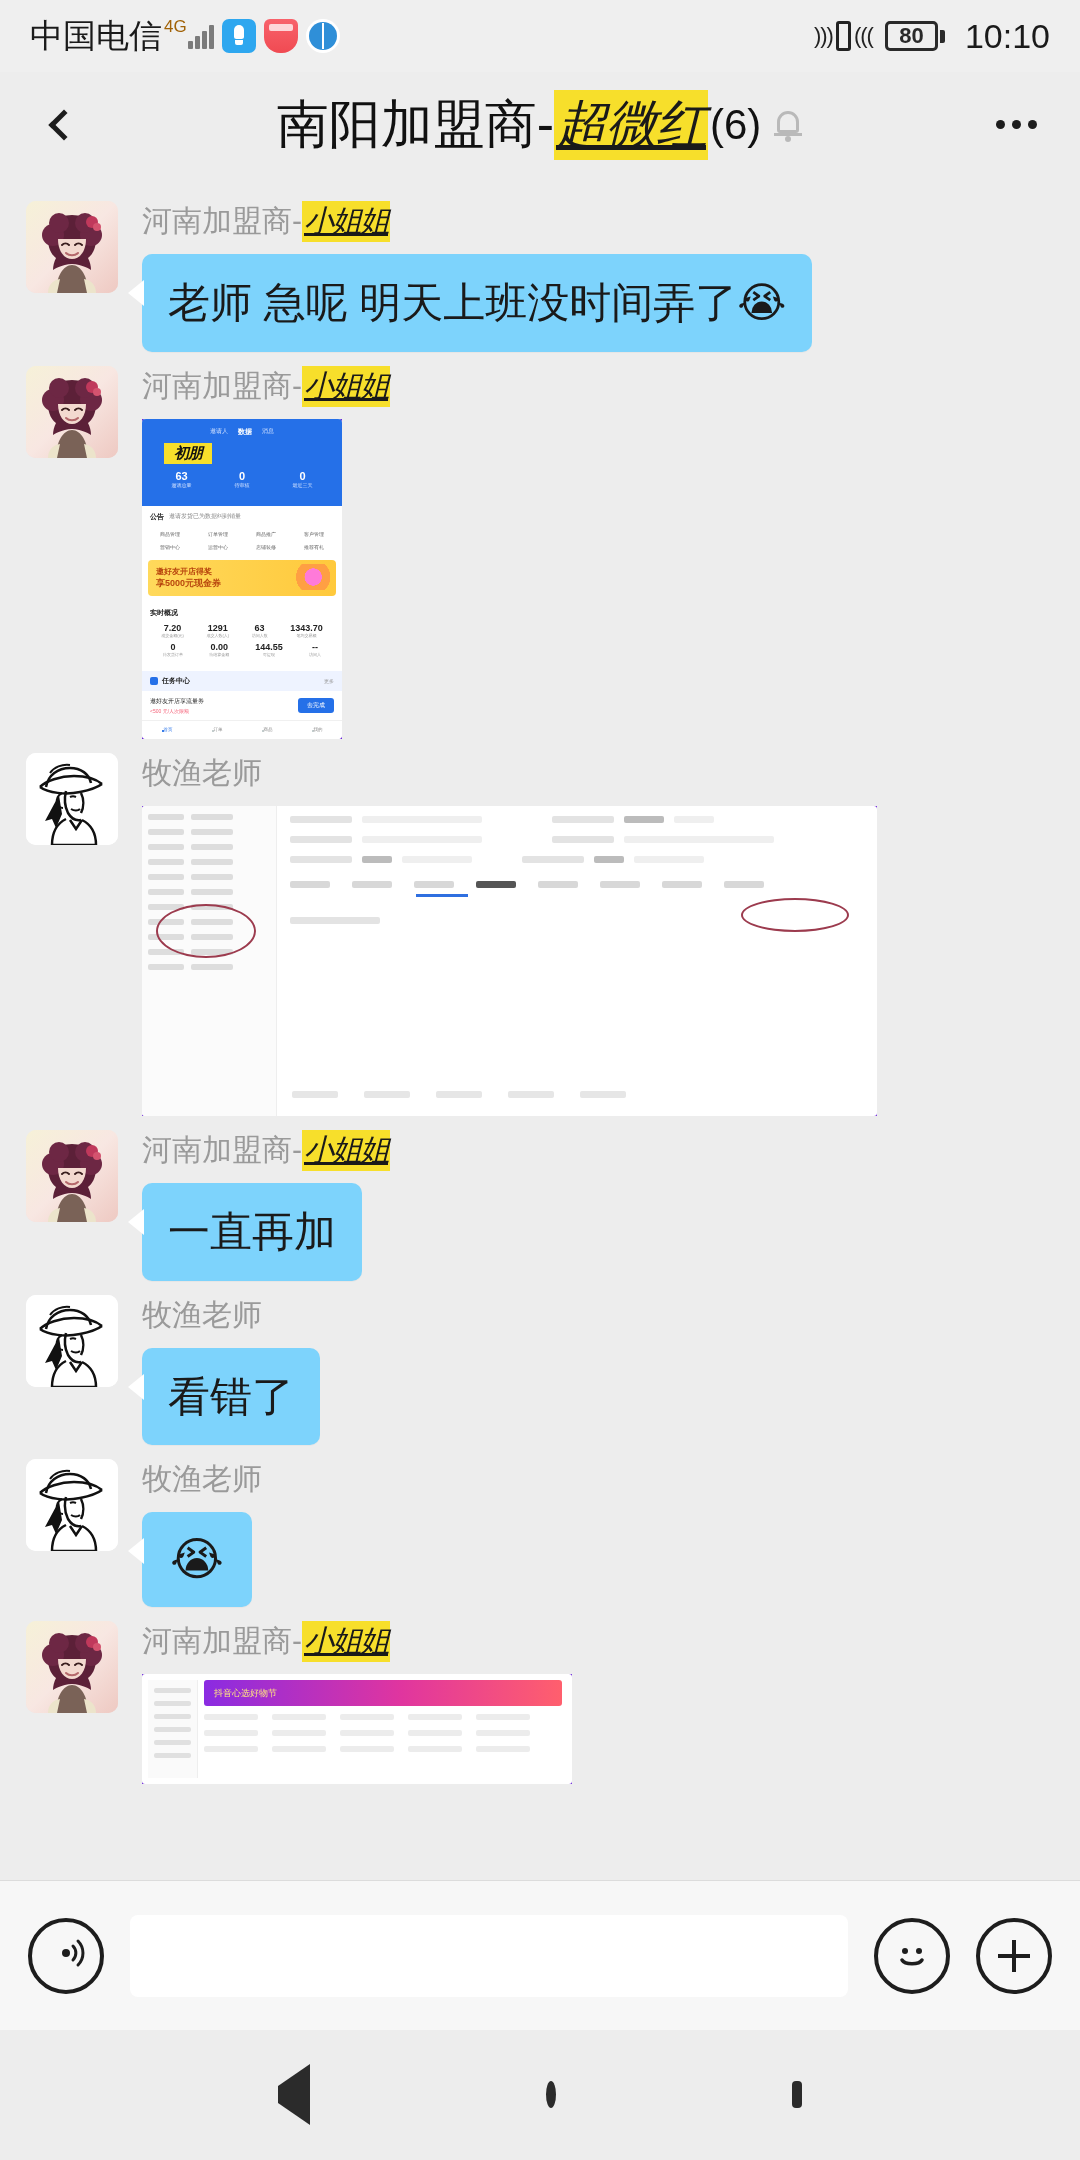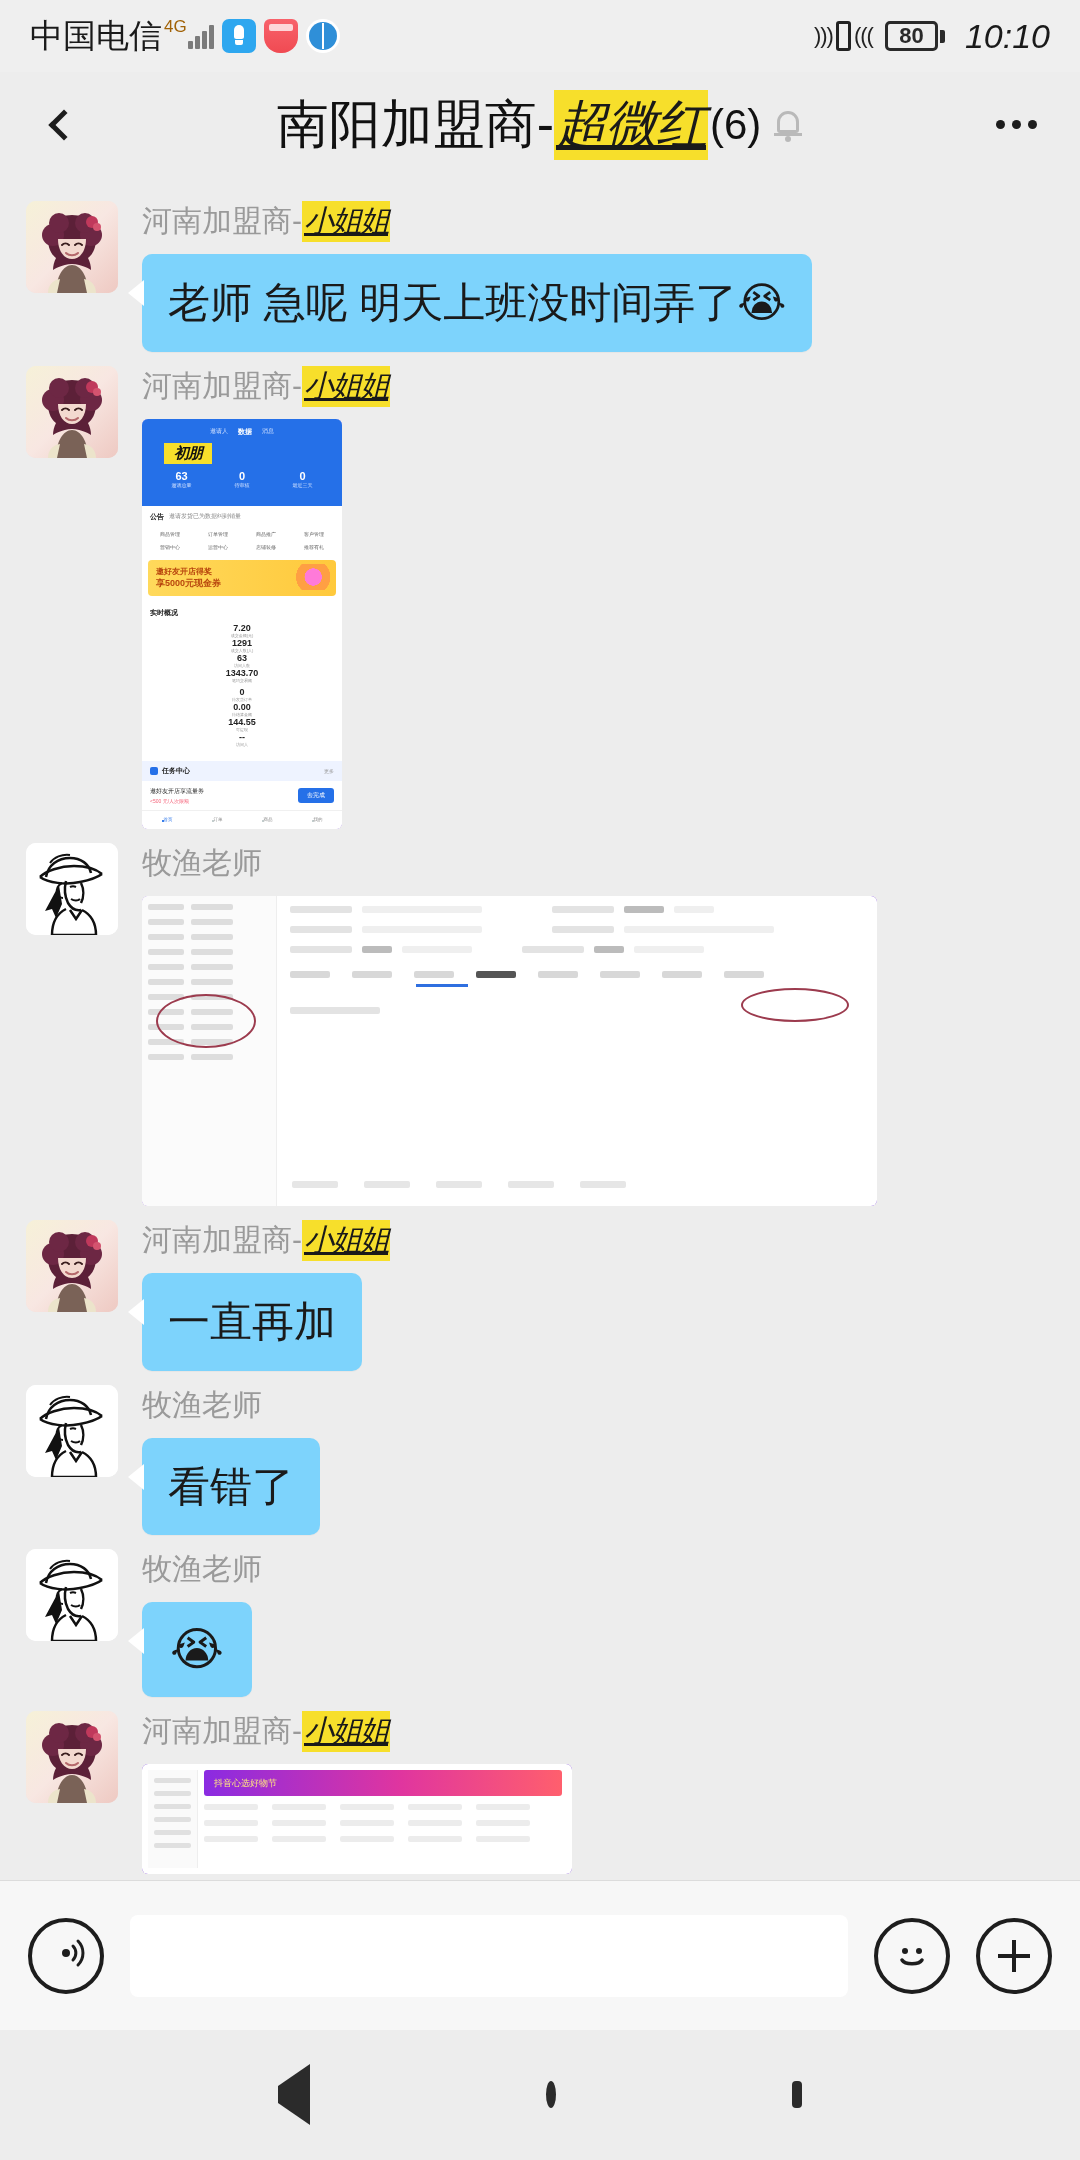--- a/index.html
+++ b/index.html
@@ -34,21 +34,21 @@
   .sb-icon.globeapp::after { content: ""; position: absolute; inset: 3px; border-radius: 50%; background: #2f8fd8; }
   .sb-icon.globeapp::before { content: ""; position: absolute; left: 16px; top: 4px; width: 2px; height: 26px; background: #fff; z-index: 2; }
   .sb-right { display: flex; align-items: center; gap: 12px; }
   .vibrate { font-size: 30px; color: #222; letter-spacing: -1px; display: flex; align-items: center; }
   .vib-phone { width: 15px; height: 30px; border: 3px solid #222; border-radius: 3px; margin: 0 3px; }
   .vib-wave { font-size: 22px; color: #222; }
   .battery { display: flex; align-items: center; }
   .bat-body { width: 53px; height: 30px; border: 3px solid #2a2a2a; border-radius: 5px; display:flex; align-items:center; justify-content:center; }
   .bat-num { font-size: 22px; font-weight: bold; color: #2a2a2a; }
   .bat-cap { width: 5px; height: 13px; background: #2a2a2a; border-radius: 0 2px 2px 0; margin-left: 2px; }
-  .clock { font-size: 34px; color: #1a1a1a; margin-left: 8px; font-style: italic; }
+  .clock { font-size: 34px; color: #1a1a1a; margin-left: 8px; }
 
   
   .navbar {
     height: 105px; flex: 0 0 105px; background: #ededed;
     display: flex; align-items: center; padding: 0 34px; position: relative;
   }
   .back-btn { width: 60px; height: 60px; display: flex; align-items: center; justify-content: center; }
   .chev { width: 22px; height: 22px; border-left: 5px solid #1d1d1d; border-bottom: 5px solid #1d1d1d; transform: rotate(45deg); }
   .nav-title-wrap { position: absolute; left: 0; right: 0; display: flex; align-items: center; justify-content: center; gap: 0px; pointer-events: none; }
   .nav-title { font-size: 52px; color: #111; font-weight: 500; display: flex; align-items: center; }
@@ -75,21 +75,21 @@
     background: #7dd3fc; border-radius: 10px; padding: 22px 26px;
     font-size: 42px; color: #1a1a1a; line-height: 1.28; position: relative;
     box-shadow: 0 1px 1px rgba(0,0,0,.03); max-width: 740px;
   }
   .bubble::before {
     content: ""; position: absolute; left: -14px; top: 26px;
     border-top: 13px solid transparent; border-bottom: 13px solid transparent;
     border-right: 16px solid #ffffff;
   }
   .bubble.emoji-only { padding: 18px 28px; font-size: 46px; }
-  .img-msg { border-radius: 6px; overflow: hidden; background: #6d28d9; }
+  .img-msg { border-radius: 0; overflow: hidden; background: #6d28d9; }
 
   
   .shot-dash { width: 200px; background: #fff; border-radius: 4px; overflow: hidden; font-size: 0; }
   .dash-head { background: #2570e8; padding: 8px 8px 12px; position: relative; }
   .dash-tabs { display: flex; justify-content: center; gap: 10px; font-size: 6px; color: #cfe0ff; padding-bottom: 3px;}
   .dash-tabs b { color:#fff; font-size:7px;}
   .dash-title-redact { background: #f7df2b; display:inline-block; margin: 3px 0 6px 14px; padding: 1px 10px; font-size: 15px; font-weight: bold; font-style: italic; color:#111; letter-spacing:-1px; filter: blur(0.4px);}
   .dash-stats { display: flex; justify-content: space-around; padding-bottom: 6px; }
   .dash-stat { text-align: center; color: #fff; }
   .dash-stat .v { font-size: 11px; font-weight: bold; display:block; }
@@ -100,21 +100,21 @@
   .grid-ico { display: grid; grid-template-columns: repeat(4,1fr); gap: 7px 4px; padding: 3px 6px 8px; background:#fff;}
   .gi { text-align: center; }
   .gi .sq { width: 20px; height: 20px; border-radius: 4px; margin: 0 auto 3px; }
   .gi .lb { font-size: 5px; color: #666; filter: blur(0.5px); display:block;}
   .promo { margin: 2px 6px 6px; border-radius: 4px; background: linear-gradient(90deg,#ffd95b,#ffc93c); padding: 6px 8px; position:relative; overflow:hidden;}
   .promo .l1 { font-size: 8px; font-weight: bold; color: #b8450e; filter: blur(0.4px); }
   .promo .l2 { font-size: 9px; font-weight: bold; color: #b8450e; filter: blur(0.4px); }
   .promo .star { position: absolute; right: 6px; top: 4px; width: 42px; height: 26px; background: radial-gradient(circle at 60% 50%, #ff7ad9 0 30%, #ff9f43 31% 60%, transparent 61%); filter: blur(0.6px); }
   .rt { background:#fff; padding: 6px 8px; }
   .rt h4 { font-size: 7px; color:#222; margin-bottom: 5px; filter: blur(0.3px);}
-  .rt-row { display:flex; justify-content: space-around; margin-bottom: 4px; flex-direction: column;}
+  .rt-row { display:flex; justify-content: space-around; margin-bottom: 4px;}
   .rt-c { text-align:center; }
   .rt-c .v { font-size: 9px; font-weight: bold; color: #222; display:block; }
   .rt-c .k { font-size: 4px; color: #999; display:block; filter: blur(0.5px);}
   .task { background:#eef3ff; margin-top:4px; display:flex; align-items:center; gap:4px; padding:5px 8px;}
   .task .ic { width:8px; height:8px; background:#2570e8; border-radius:2px; }
   .task .tt { font-size:7px; font-weight:bold; color:#222; filter: blur(0.3px);}
   .task .more { margin-left:auto; font-size:5px; color:#999;}
   .task2 { background:#fff; padding:6px 8px; display:flex; align-items:center;}
   .task2 .l { font-size:6px; color:#222; display:block; filter: blur(0.4px);}
   .task2 .s { font-size:5px; color:#f5637a; display:block; margin-top:2px; filter: blur(0.5px);}

